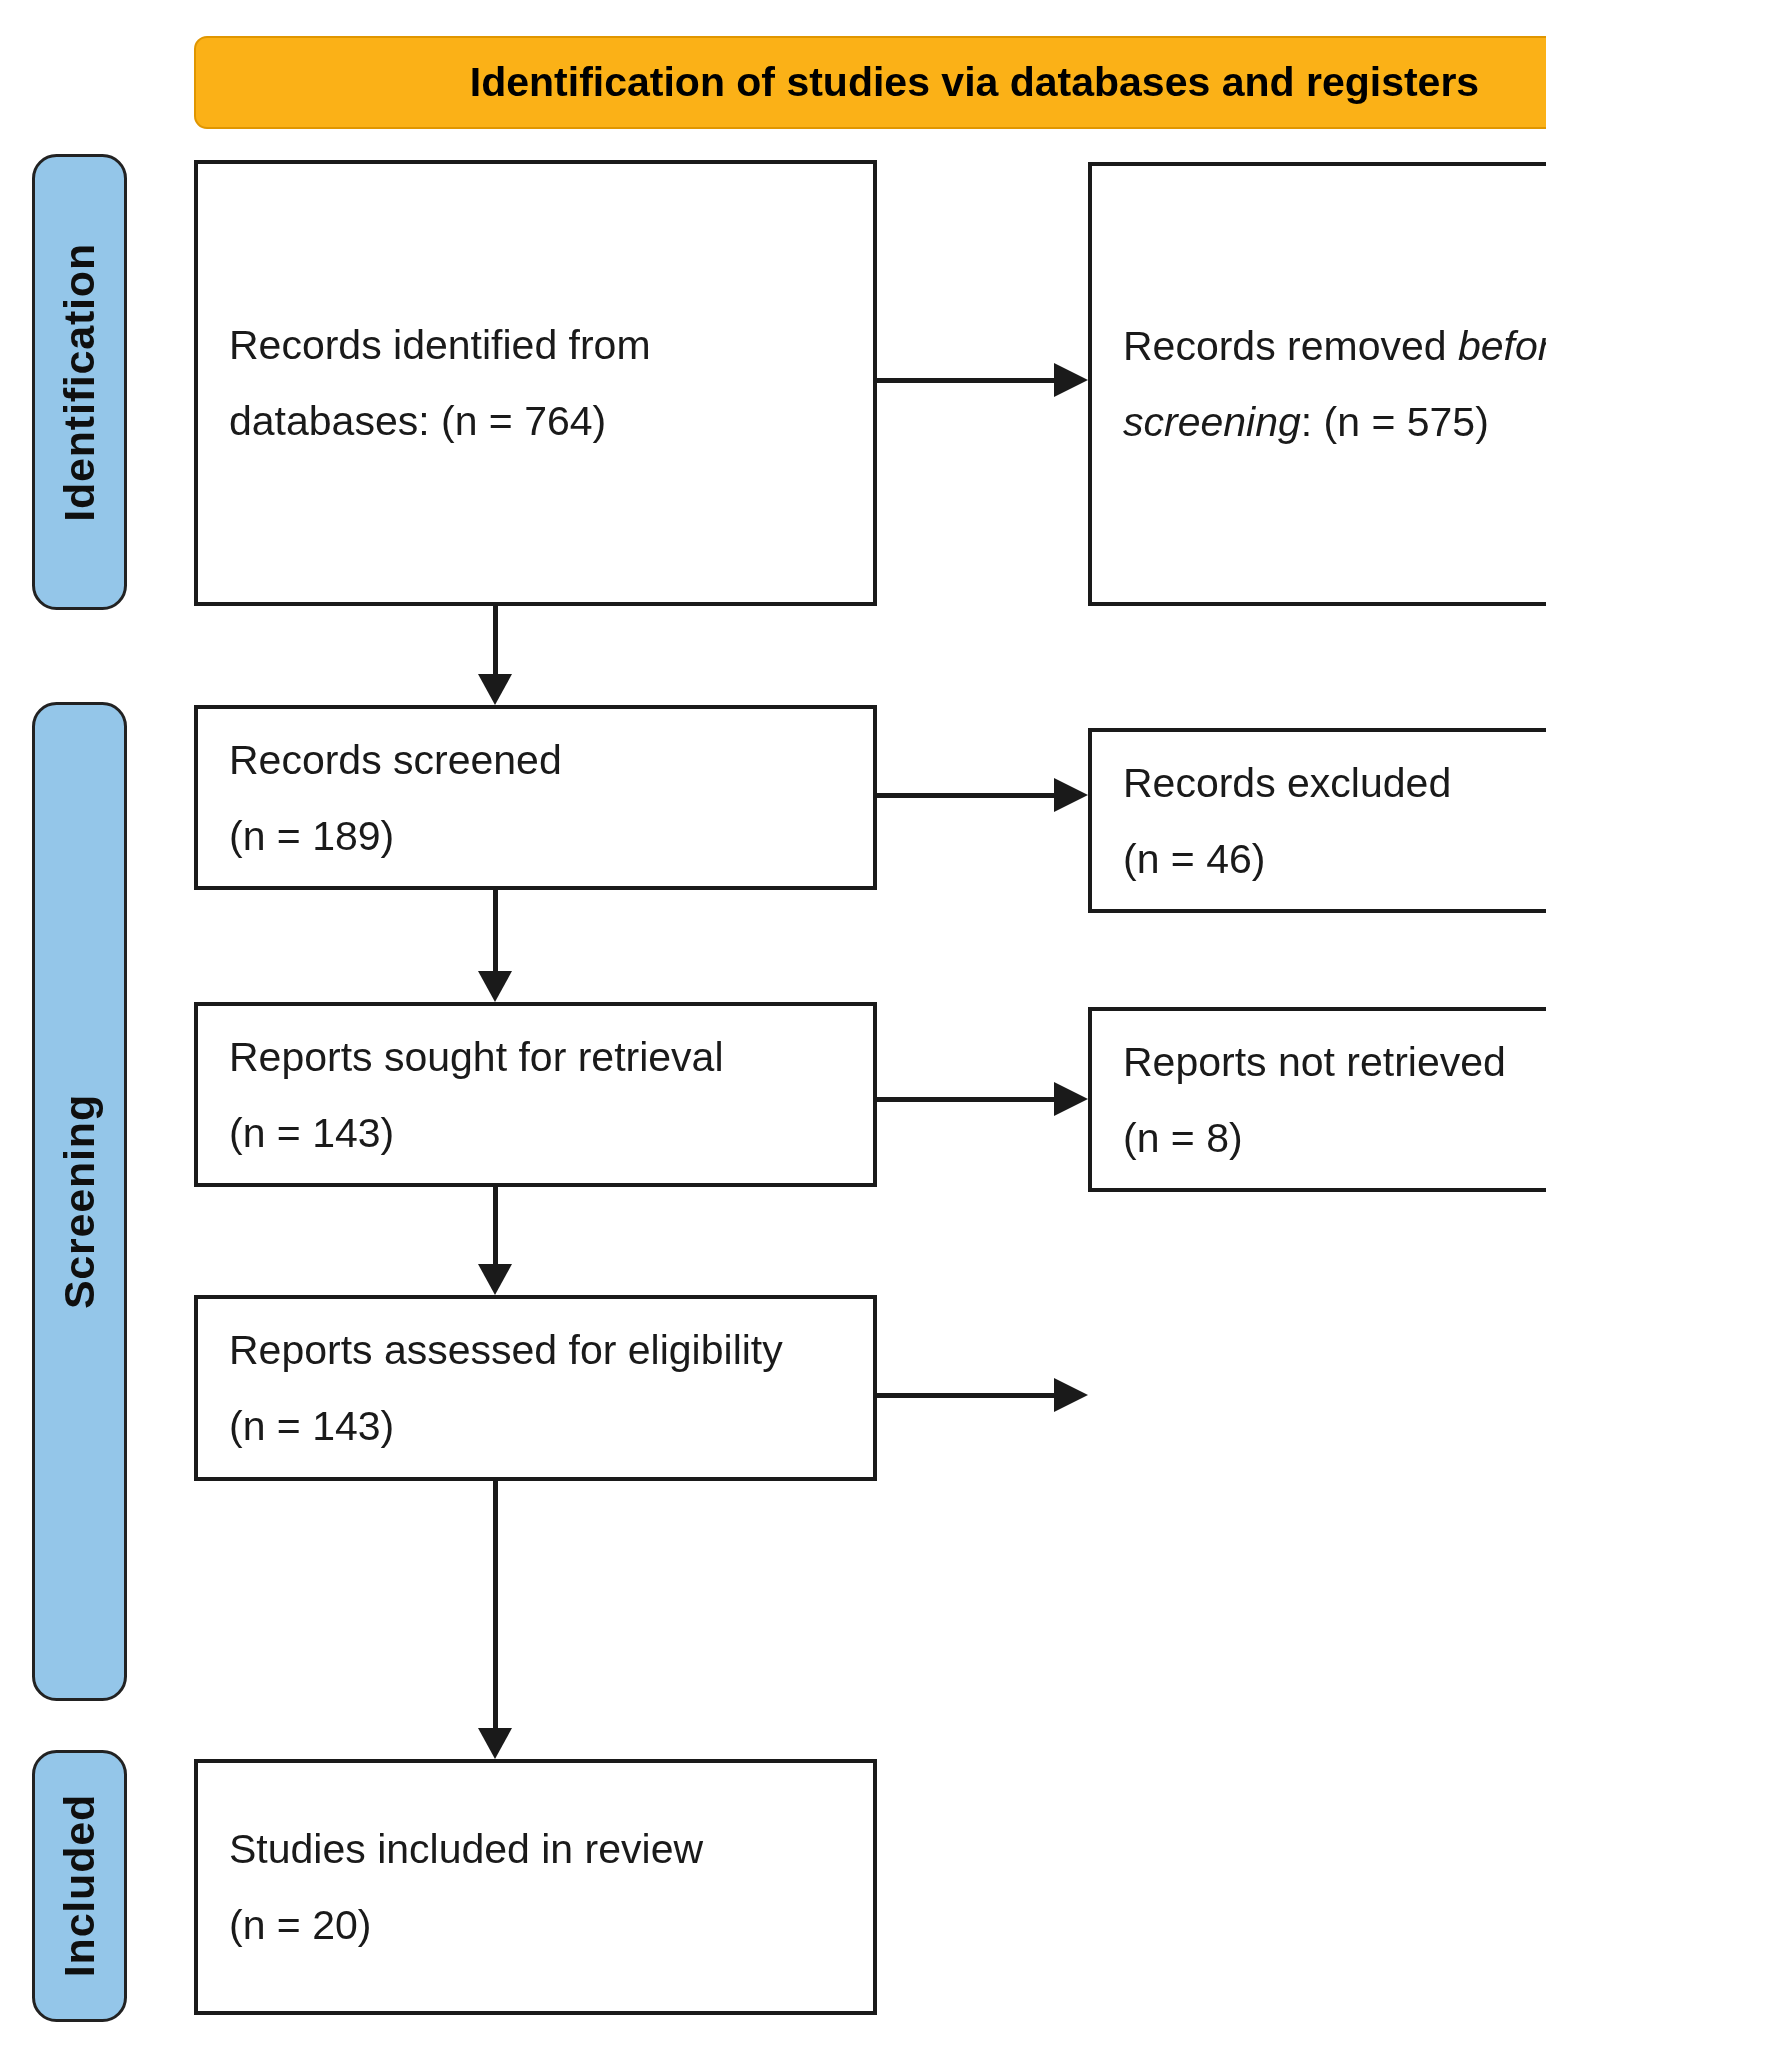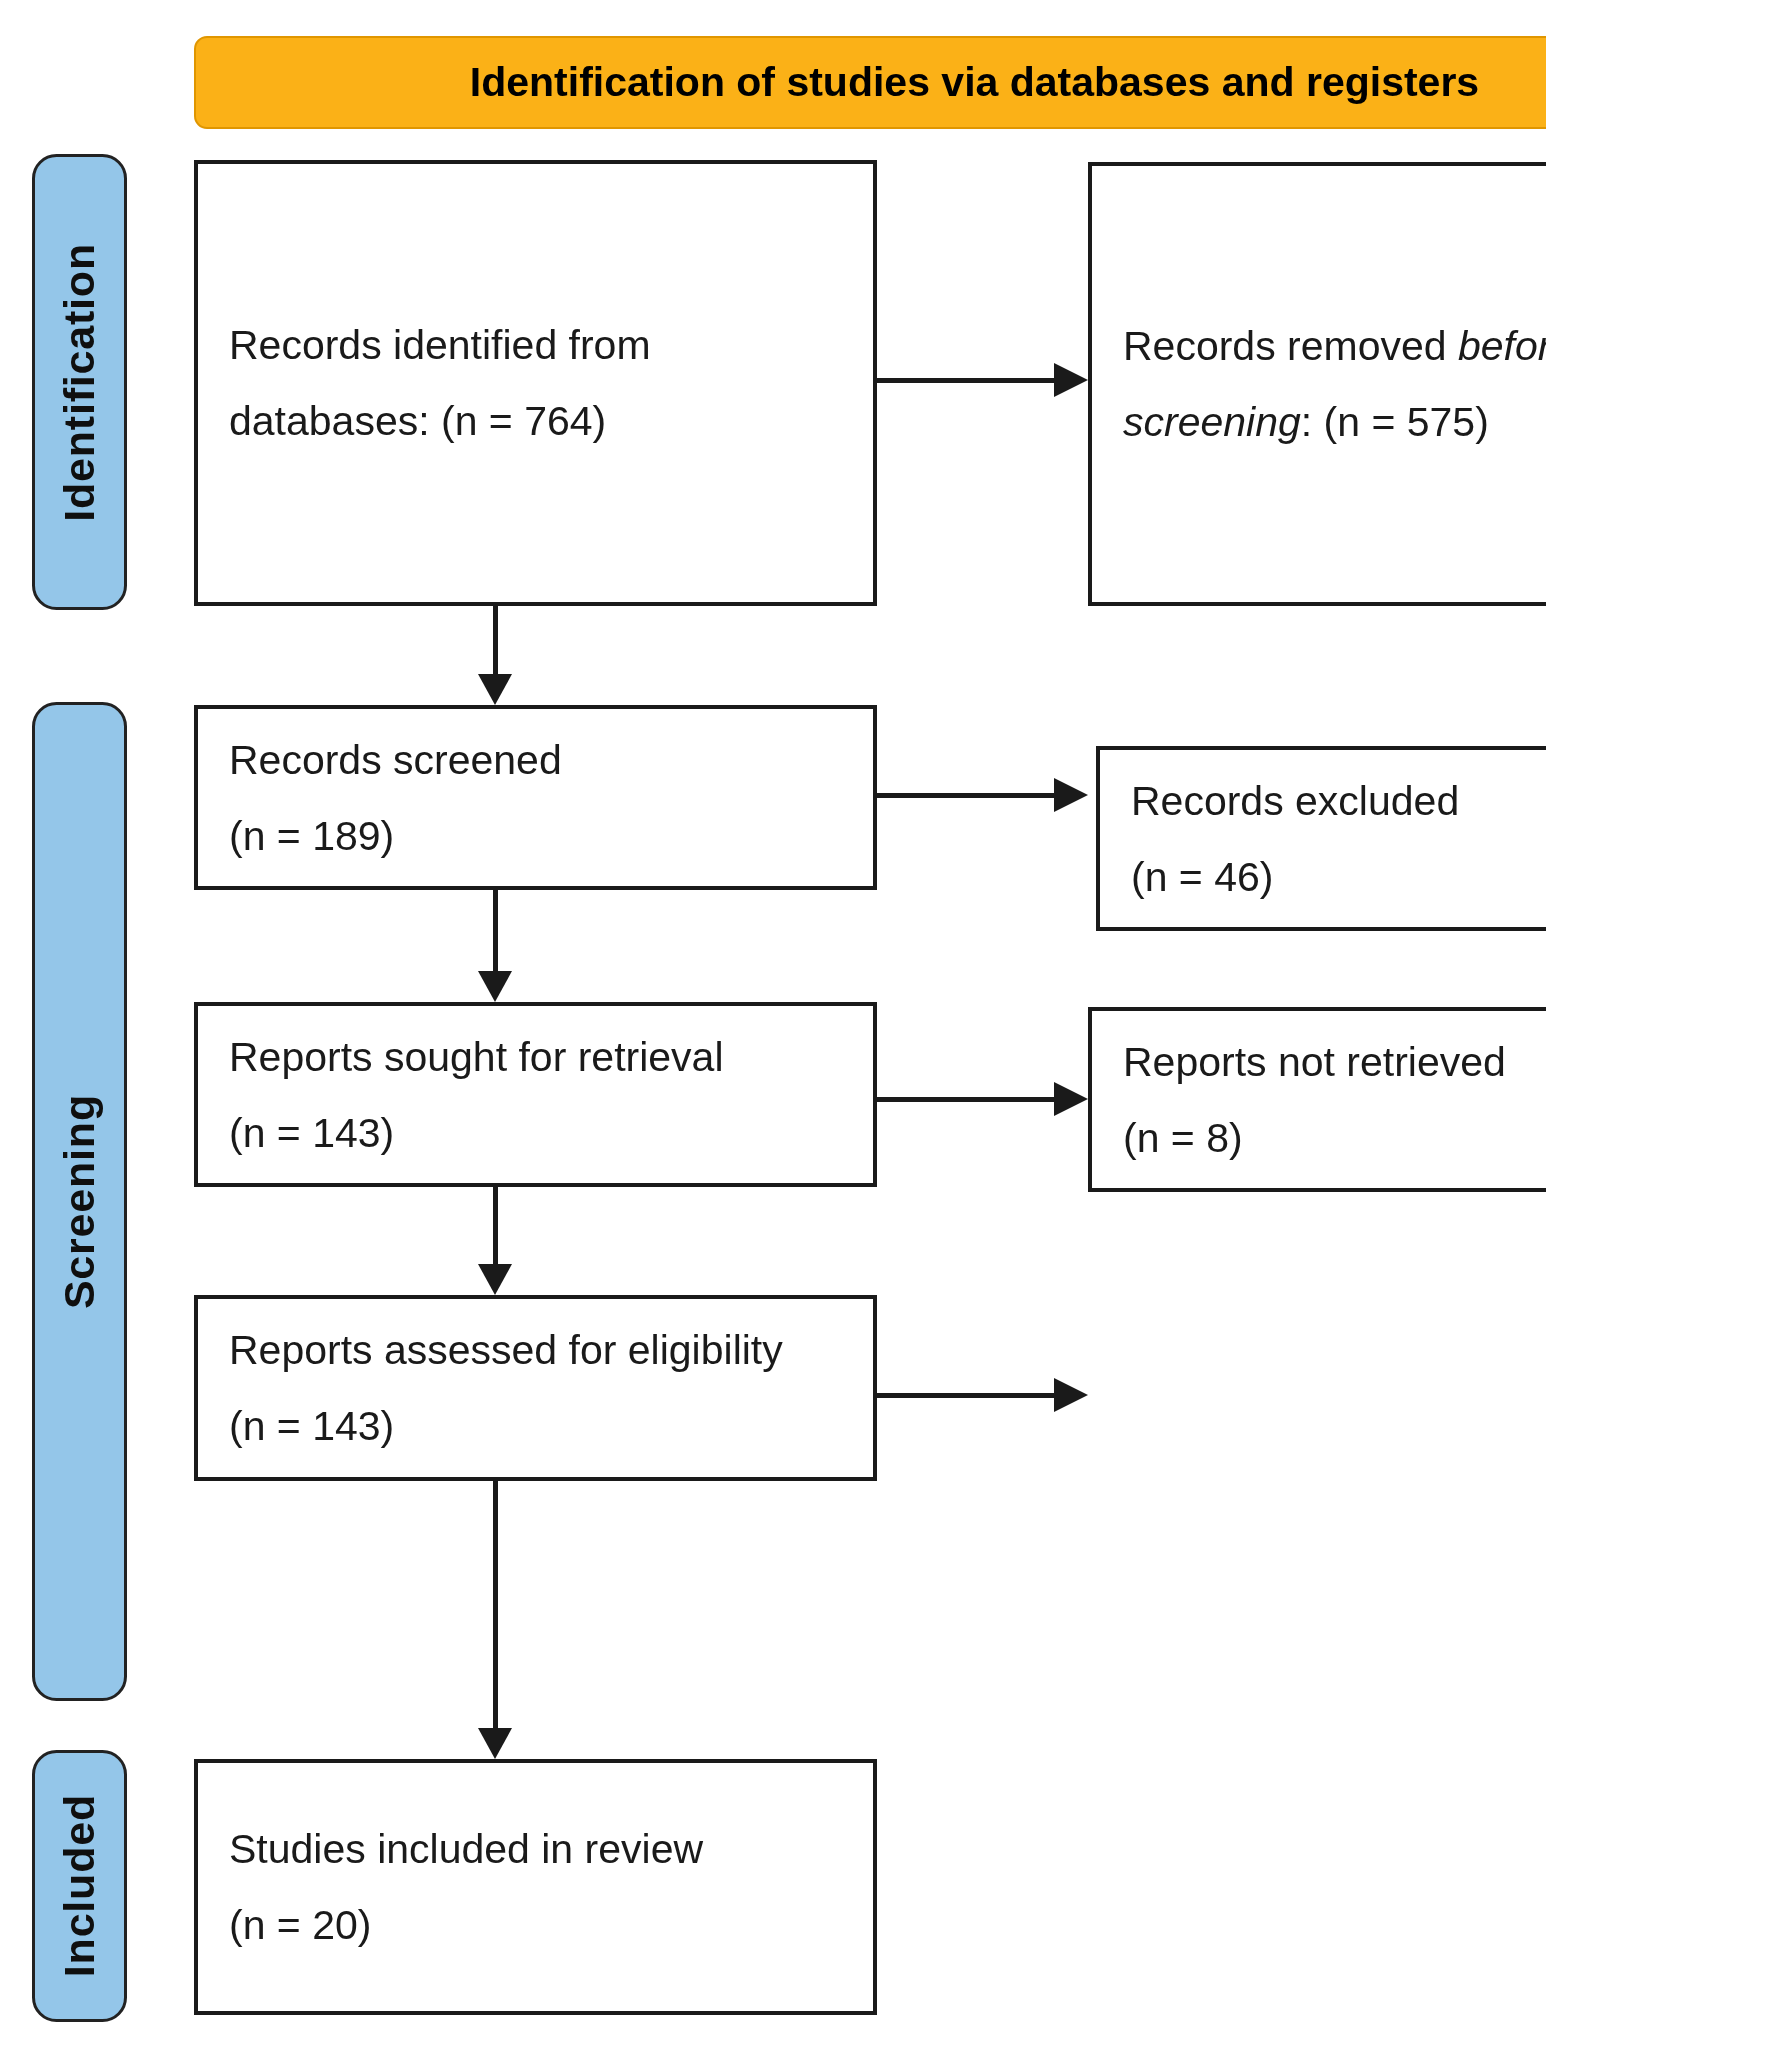--- a/index.html
+++ b/index.html
@@ -103,21 +103,21 @@
   </div>
   <div class="flowbox col-right" style="top:162px; height:444px;">
     <div class="line"><span>Records removed </span><em>before</em></div>
     <div class="line"><em>screening</em><span>: (n = 575)</span></div>
   </div>
 
   <div class="flowbox col-left" style="top:705px; height:185px;">
     <div class="line">Records screened</div>
     <div class="line">(n = 189)</div>
   </div>
-  <div class="flowbox col-right" style="top:746px; height:185px;margin-left:8px;">
+  <div class="flowbox col-right" style="top:728px; height:185px;">
     <div class="line">Records excluded</div>
     <div class="line">(n = 46)</div>
   </div>
 
   <div class="flowbox col-left" style="top:1002px; height:185px;">
     <div class="line">Reports sought for retrieval</div>
     <div class="line">(n = 143)</div>
   </div>
   <div class="flowbox col-right" style="top:1007px; height:185px;">
     <div class="line">Reports not retrieved</div>

